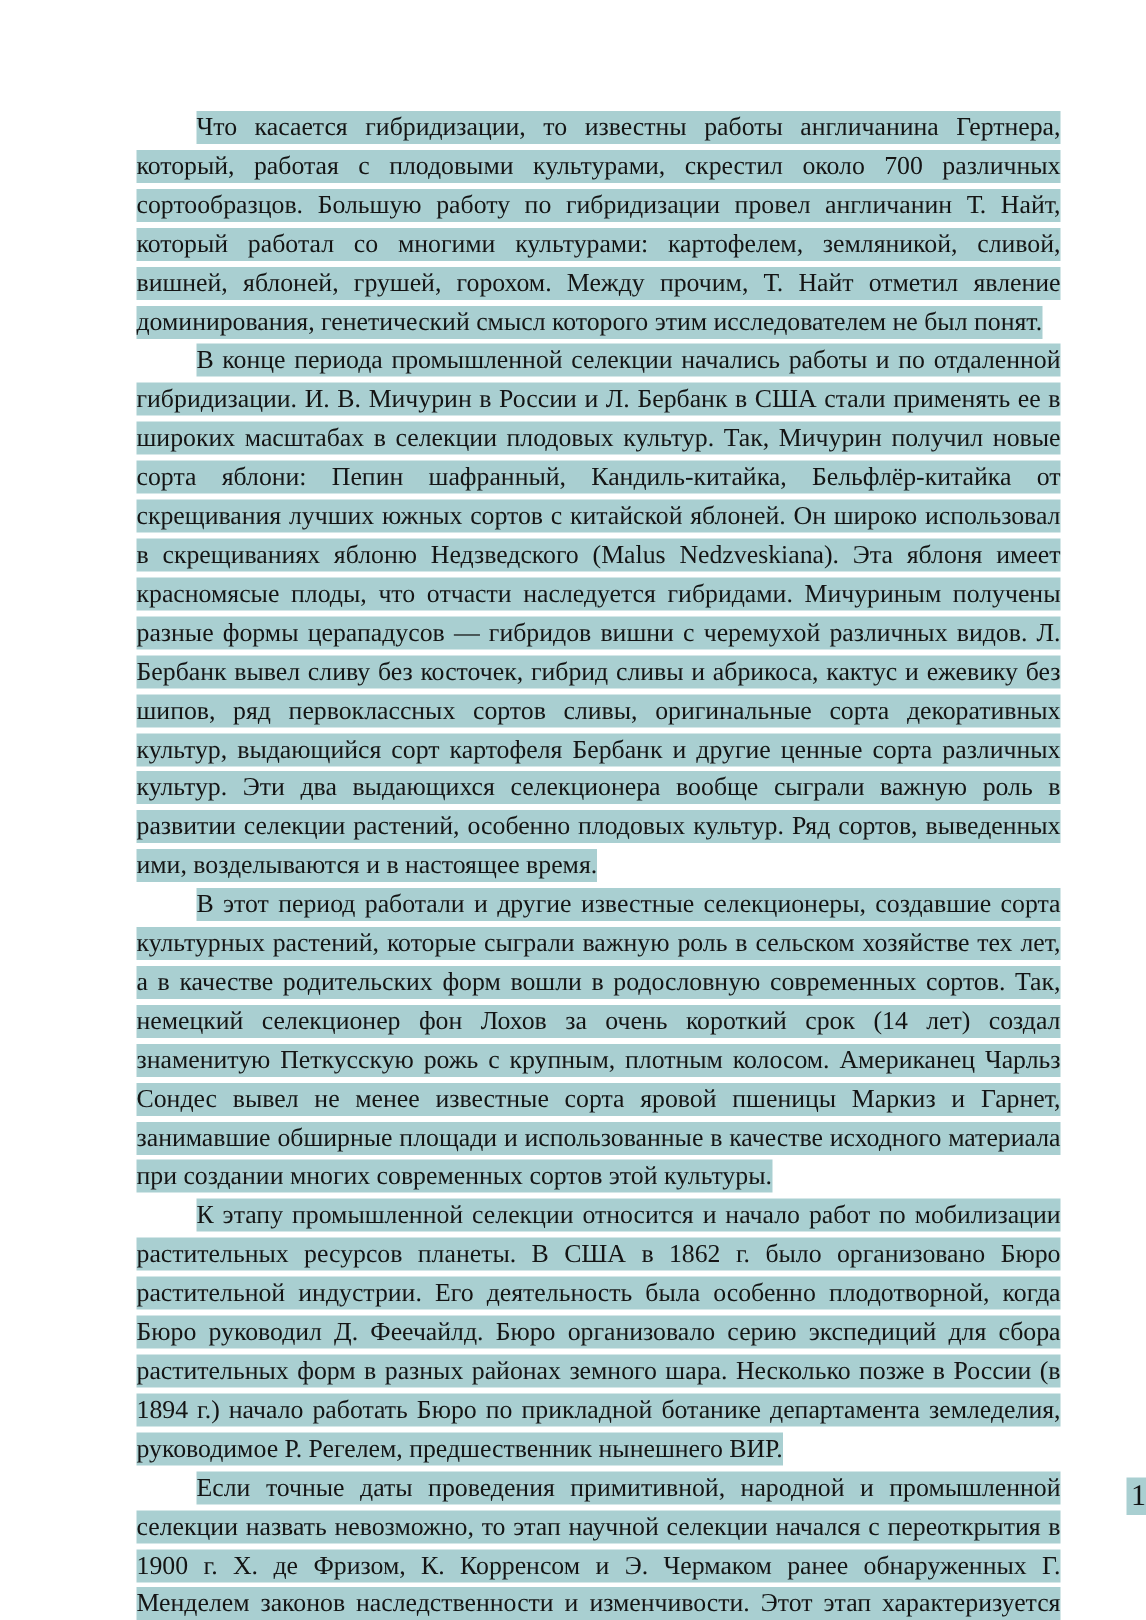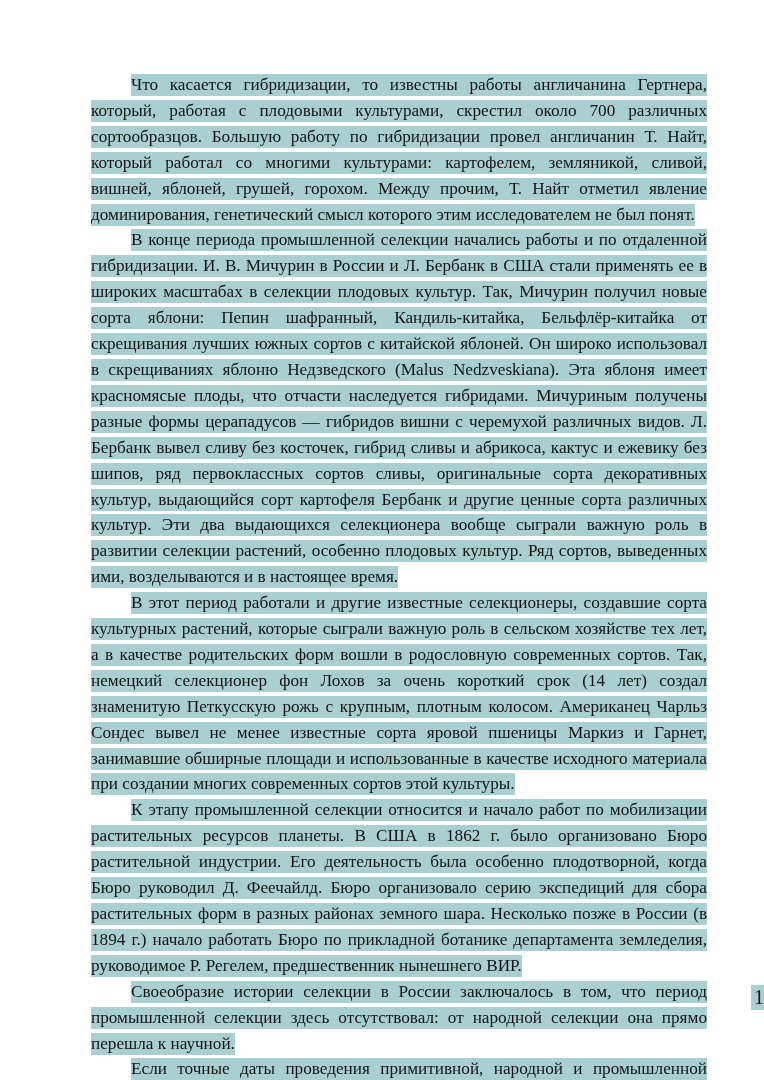--- a/index.html
+++ b/index.html
@@ -54,21 +54,20 @@
 </head>
 <body>
 
 <div class="page">
 
   <div class="text-block">
     <p><span class="hl">Что касается гибридизации, то известны работы англичанина Гертнера, который, работая с плодовыми культурами, скрестил около 700 различных сортообразцов. Большую работу по гибридизации провел англичанин Т. Найт, который работал со многими культурами: картофелем, земляникой, сливой, вишней, яблоней, грушей, горохом. Между прочим, Т. Найт отметил явление доминирования, генетический смысл которого этим исследователем не был понят.</span></p>
     <p><span class="hl">В конце периода промышленной селекции начались работы и по отдаленной гибридизации. И. В. Мичурин в России и Л. Бербанк в США стали применять ее в широких масштабах в селекции плодовых культур. Так, Мичурин получил новые сорта яблони: Пепин шафранный, Кандиль-китайка, Бельфлёр-китайка от скрещивания лучших южных сортов с китайской яблоней. Он широко использовал в скрещиваниях яблоню Недзведского (Malus Nedzveskiana). Эта яблоня имеет красномясые плоды, что отчасти наследуется гибридами. Мичуриным получены разные формы церападусов — гибридов вишни с черемухой различных видов. Л. Бербанк вывел сливу без косточек, гибрид сливы и абрикоса, кактус и ежевику без шипов, ряд первоклассных сортов сливы, оригинальные сорта декоративных культур, выдающийся сорт картофеля Бербанк и другие ценные сорта различных культур. Эти два выдающихся селекционера вообще сыграли важную роль в развитии селекции растений, особенно плодовых культур. Ряд сортов, выведенных ими, возделываются и в настоящее время.</span></p>
     <p><span class="hl">В этот период работали и другие известные селекционеры, создавшие сорта культурных растений, которые сыграли важную роль в сельском хозяйстве тех лет, а в качестве родительских форм вошли в родословную современных сортов. Так, немецкий селекционер фон Лохов за очень короткий срок (14 лет) создал знаменитую Петкусскую рожь с крупным, плотным колосом. Американец Чарльз Сондес вывел не менее известные сорта яровой пшеницы Маркиз и Гарнет, занимавшие обширные площади и использованные в качестве исходного материала при создании многих современных сортов этой культуры.</span></p>
     <p><span class="hl">К этапу промышленной селекции относится и начало работ по мобилизации растительных ресурсов планеты. В США в 1862 г. было организовано Бюро растительной индустрии. Его деятельность была особенно плодотворной, когда Бюро руководил Д. Феечайлд. Бюро организовало серию экспедиций для сбора растительных форм в разных районах земного шара. Несколько позже в России (в 1894 г.) начало работать Бюро по прикладной ботанике департамента земледелия, руководимое Р. Регелем, предшественник нынешнего ВИР.</span></p>
-    <p><span class="hl">Своеобразие истории селекции в России заключалось в том, что период промышленной селекции здесь отсутствовал: от народной селекции она прямо перешла к научной.</span></p>
     <p><span class="hl">Если точные даты проведения примитивной, народной и промышленной селекции назвать невозможно, то этап научной селекции начался с переоткрытия в 1900 г. Х. де Фризом, К. Корренсом и Э. Чермаком ранее обнаруженных Г. Менделем законов наследственности и изменчивости. Этот этап характеризуется осмысленным применением генетических закономерностей в селекционной работе. Эмпирические приемы, выработанные на этапе промышленной</span></p>
   </div>
 
   <div class="page-number">
     <span class="hl">12</span>
   </div>
 
 </div>
 
 </body></html>

